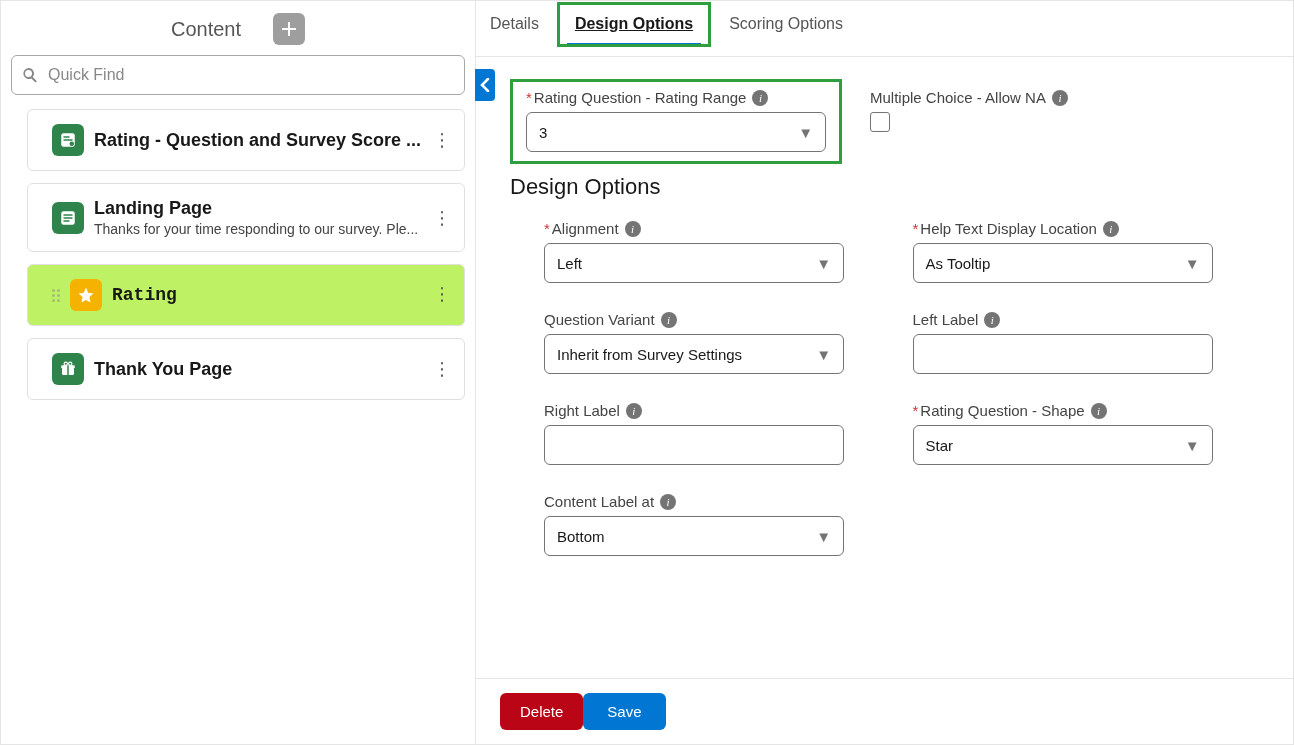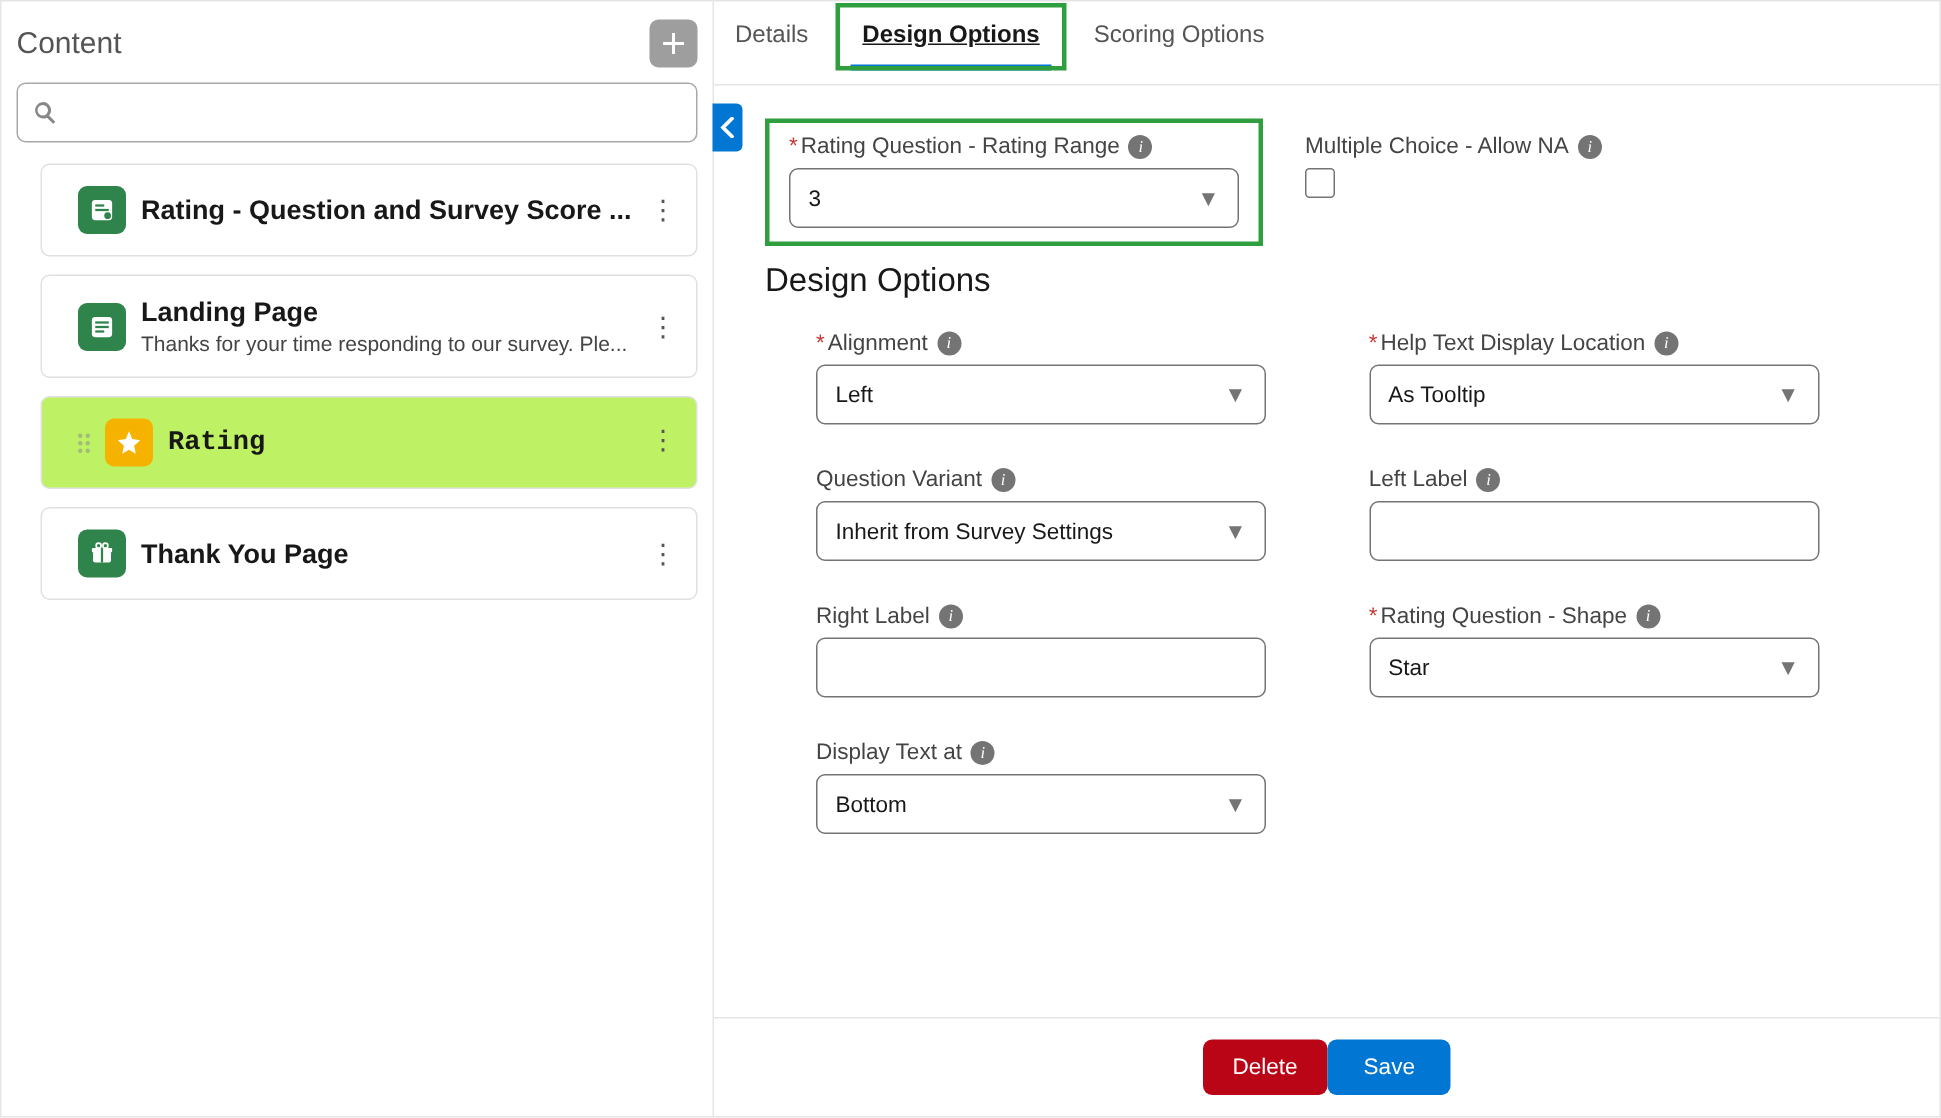--- a/index.html
+++ b/index.html
@@ -15,21 +15,21 @@
   }
   .sidebar {
     width: 475px;
     border-right: 1px solid #e5e5e5;
     padding: 6px 6px 6px 6px;
     position: relative;
   }
   .sidebar-header {
     display: flex;
     align-items: center;
-    justify-content: space-between;
+    justify-content: center;
     padding: 6px 4px 10px 4px;
     gap: 32px;
   }
   .sidebar-title {
     font-size: 20px;
     color: #555;
     font-weight: 400;
   }
   .add-btn {
     width: 32px;
@@ -251,21 +251,21 @@
     border: 1px solid #747474;
     border-radius: 3px;
     background: #fff;
     margin-top: 4px;
     cursor: pointer;
   }
   .footer {
     border-top: 1px solid #e5e5e5;
     padding: 14px 24px;
     display: flex;
-    justify-content: center;
+    justify-content: flex-start;
   }
   .btn-delete {
     background: #ba0517;
     color: #fff;
     border: none;
     border-radius: 6px;
     padding: 10px 20px;
     font-size: 15px;
     cursor: pointer;
   }
@@ -289,20 +289,21 @@
       <svg width="16" height="16" viewBox="0 0 16 16">
           <path d="M7 1h2v6h6v2H9v6H7V9H1V7h6z"></path>
         </svg>
     </div>
   </div>
 
   <div class="quick-find">
     <svg width="16" height="16" viewBox="0 0 16 16">
         <path d="M6.5 1a5.5 5.5 0 014.23 9.02l4.12 4.12-1.41 1.41-4.12-4.12A5.5 5.5 0 116.5 1zm0 2a3.5 3.5 0 100 7 3.5 3.5 0 000-7z"></path>
       </svg>
+    <input type="text" placeholder="Quick Find" style="">
   </div>
 
   <div class="card">
     <div class="card-icon icon-green">
       <svg width="18" height="18" viewBox="0 0 24 24" fill="#fff">
           <rect x="3" y="3" width="18" height="18" rx="3"></rect>
           <rect x="6" y="7" width="8" height="2" fill="#2e844a"></rect>
           <rect x="6" y="11" width="12" height="2" fill="#2e844a"></rect>
           <circle cx="17" cy="17" r="3" fill="#2e844a"></circle>
         </svg>
@@ -482,21 +483,21 @@
           <div class="select-box">
             <span>Star</span>
             <span class="chev">▼</span>
           </div>
         </div>
       </div>
 
       <div class="row2">
         <div class="col form-group">
           <div class="label">
-            <span>Display Text at</span>
+            <span>Content Label at</span>
             <span class="info-icon">i</span>
           </div>
           <div class="select-box">
             <span>Bottom</span>
             <span class="chev">▼</span>
           </div>
         </div>
         <div class="col"></div>
       </div>
     </div>

